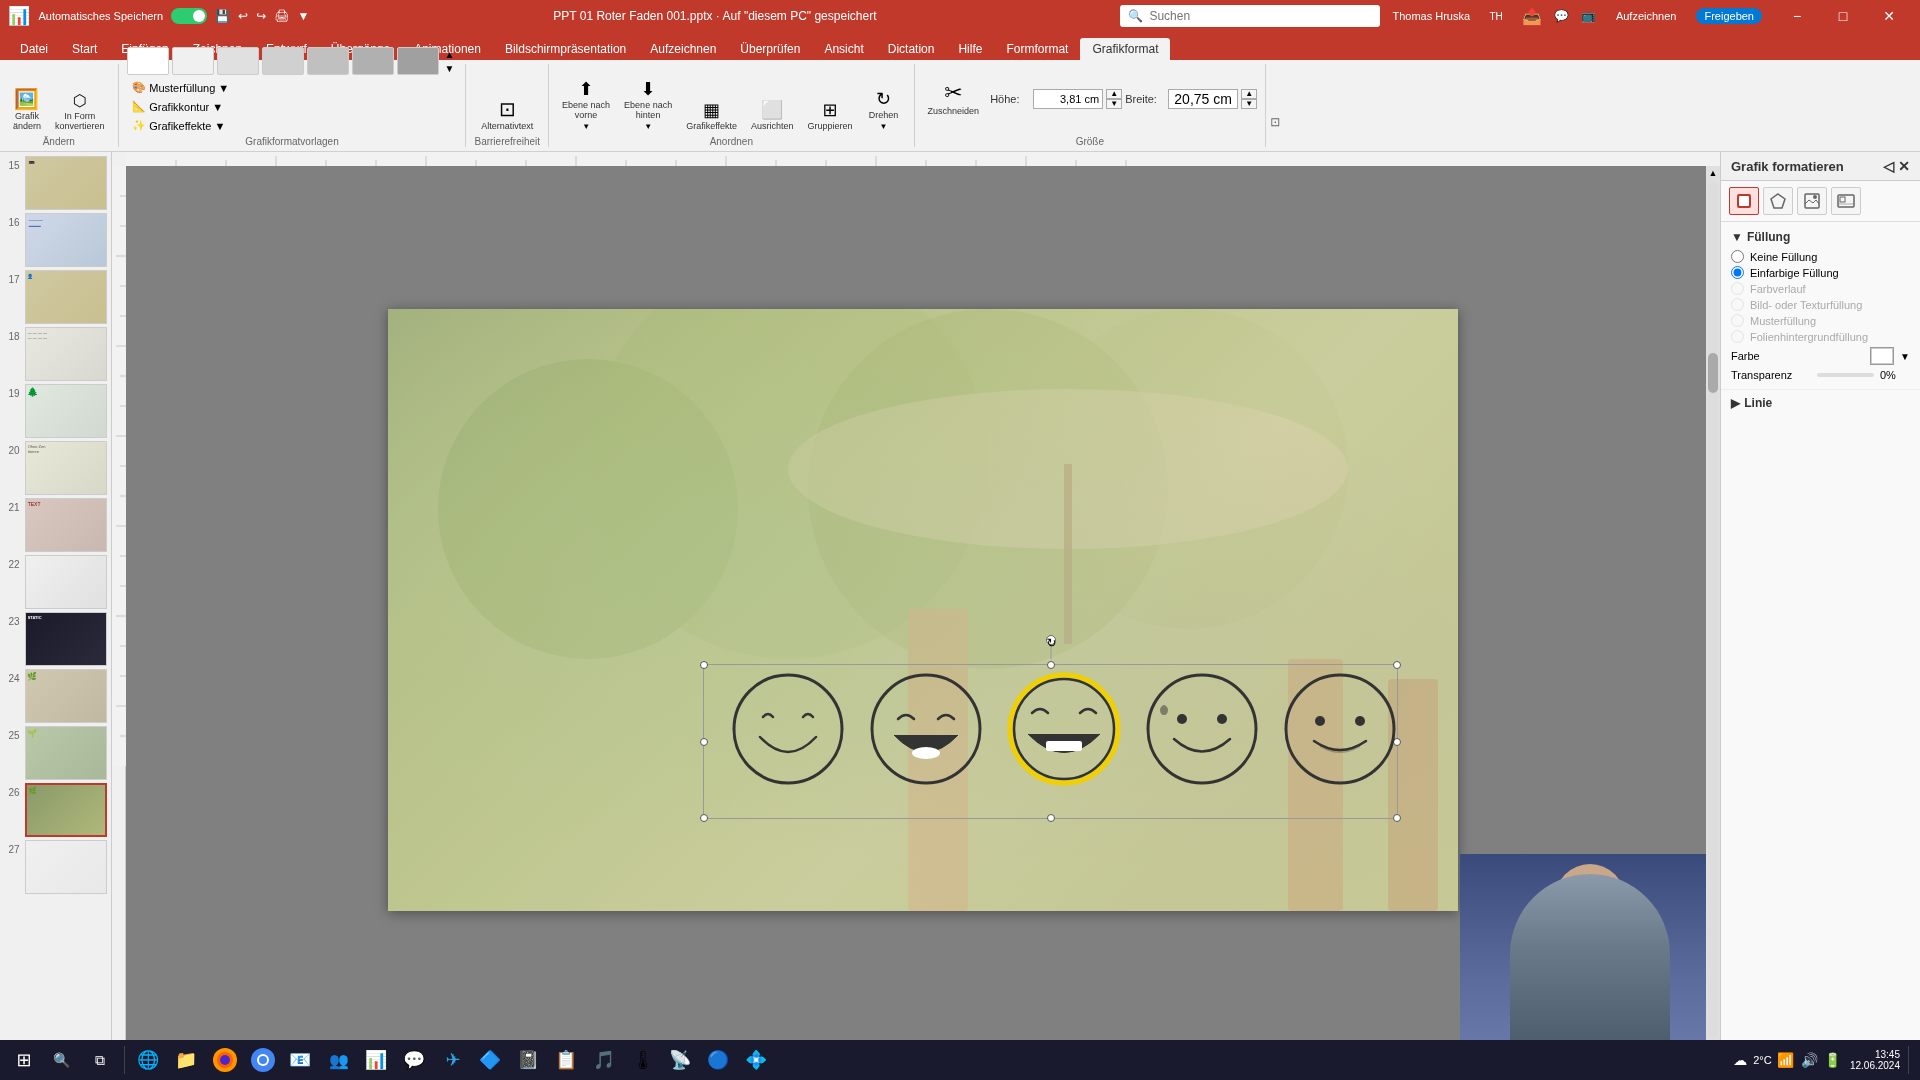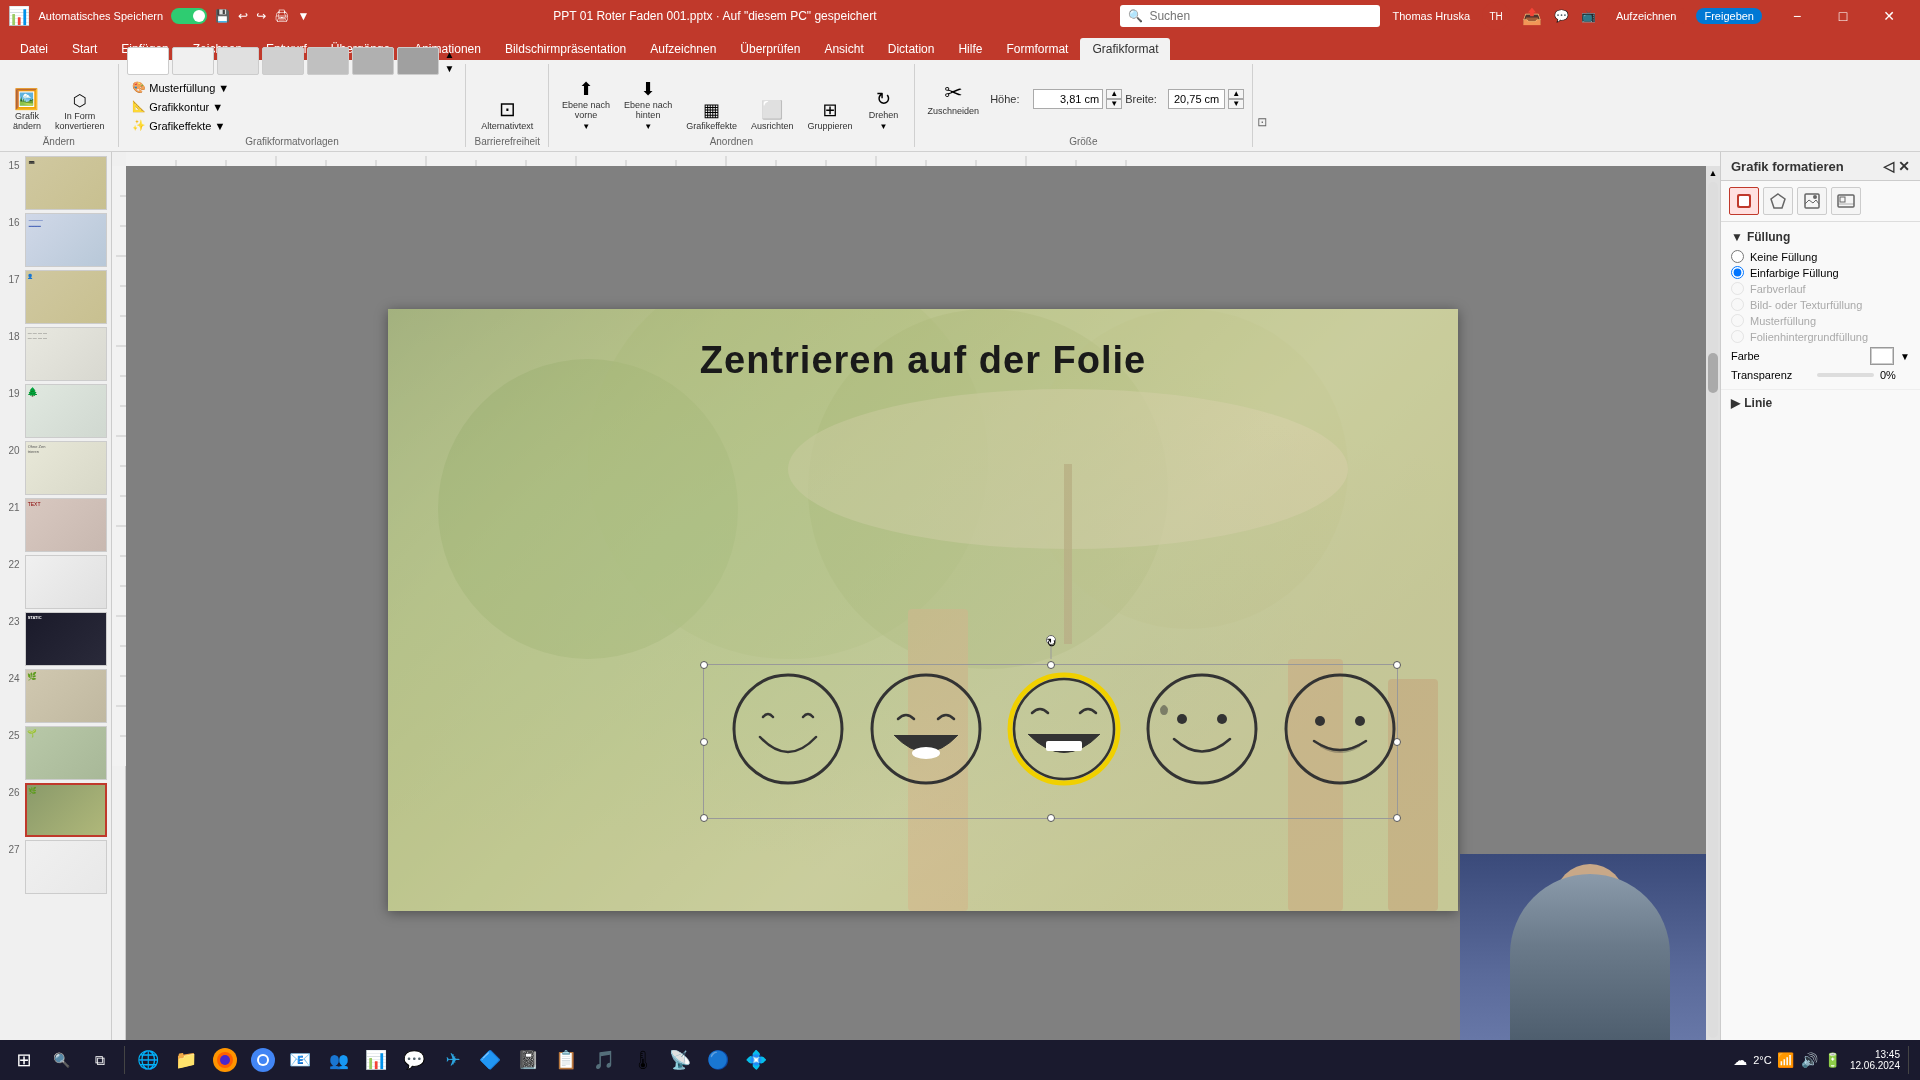--- a/index.html
+++ b/index.html
@@ -624,21 +624,21 @@
         <div class="size-input-row">
           <label>Höhe:</label>
           <input style="width: 70px; height: 20px; border: 1px solid rgb(170, 170, 170); padding: 0px 3px; font-size: 11px; text-align: right;" value="3,81 cm">
           <div class="spin-btns">
             <div class="spin-btn">▲</div>
             <div class="spin-btn">▼</div>
           </div>
         </div>
         <div class="size-input-row">
           <label>Breite:</label>
-          <input style="width: 57px; height: 20px; border: 1px solid rgb(170, 170, 170); padding: 0px 3px; font-size: 11px; text-align: center;" value="20,75 cm">
+          <input style="width: 70px; height: 20px; border: 1px solid rgb(170, 170, 170); padding: 0px 3px; font-size: 14px; text-align: center;" value="20,75 cm">
           <div class="spin-btns">
             <div class="spin-btn">▲</div>
             <div class="spin-btn">▼</div>
           </div>
         </div>
       </div>
     </div>
     <div class="ribbon-group-label">Größe</div>
   </div>
 
@@ -800,21 +800,20 @@
             <circle cx="800" cy="160" r="160" fill="#a8b870" opacity="0.3"></circle>
 
             <rect x="520" y="300" width="60" height="302" fill="#c8a878" rx="4"></rect>
             <rect x="900" y="350" width="55" height="252" fill="#c0a070" rx="4"></rect>
             <rect x="1000" y="370" width="50" height="232" fill="#b89868" rx="4"></rect>
 
             <ellipse cx="680" cy="160" rx="280" ry="80" fill="#d8d0b0" opacity="0.6"></ellipse>
             <rect x="676" y="155" width="8" height="180" fill="#a08860" opacity="0.8"></rect>
           </svg>
 
-          <div class="slide-title">Zentrieren auf der Folie</div>
 
           <div style="position:absolute;top:355px;left:315px;width:695px;height:155px;border:1.5px solid #999;pointer-events:none;">
 
             <div style="position:absolute;top:-22px;left:50%;transform:translateX(-50%);width:1px;height:16px;background:#999;"></div>
             <div style="position:absolute;top:-30px;left:50%;transform:translateX(-50%);width:10px;height:10px;background:white;border:1px solid #666;border-radius:50%;">↻</div>
 
             <div style="position:absolute;top:-4px;left:-4px;width:8px;height:8px;background:white;border:1px solid #555;border-radius:50%;"></div>
             <div style="position:absolute;top:-4px;left:50%;transform:translateX(-50%);width:8px;height:8px;background:white;border:1px solid #555;border-radius:50%;"></div>
             <div style="position:absolute;top:-4px;right:-4px;width:8px;height:8px;background:white;border:1px solid #555;border-radius:50%;"></div>
             <div style="position:absolute;top:50%;transform:translateY(-50%);left:-4px;width:8px;height:8px;background:white;border:1px solid #555;border-radius:50%;"></div>

